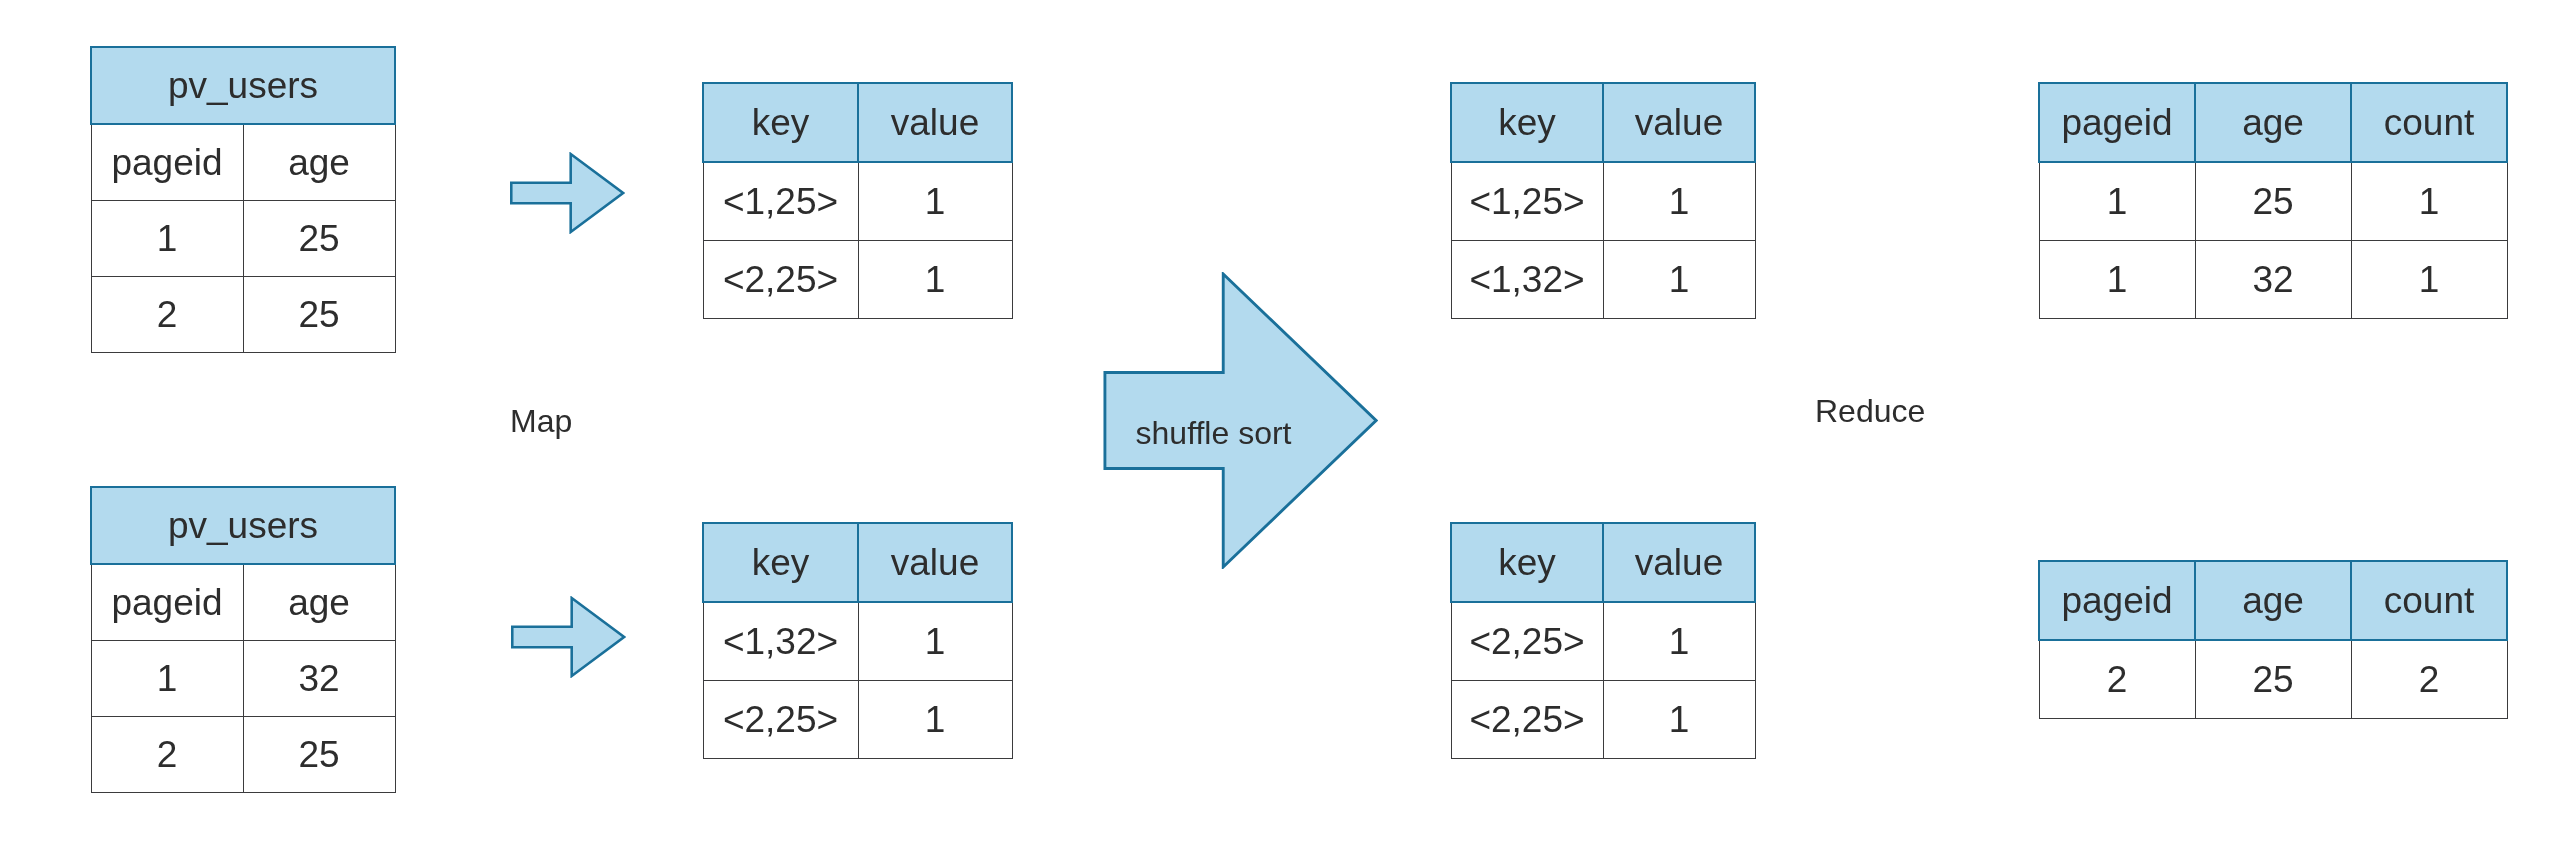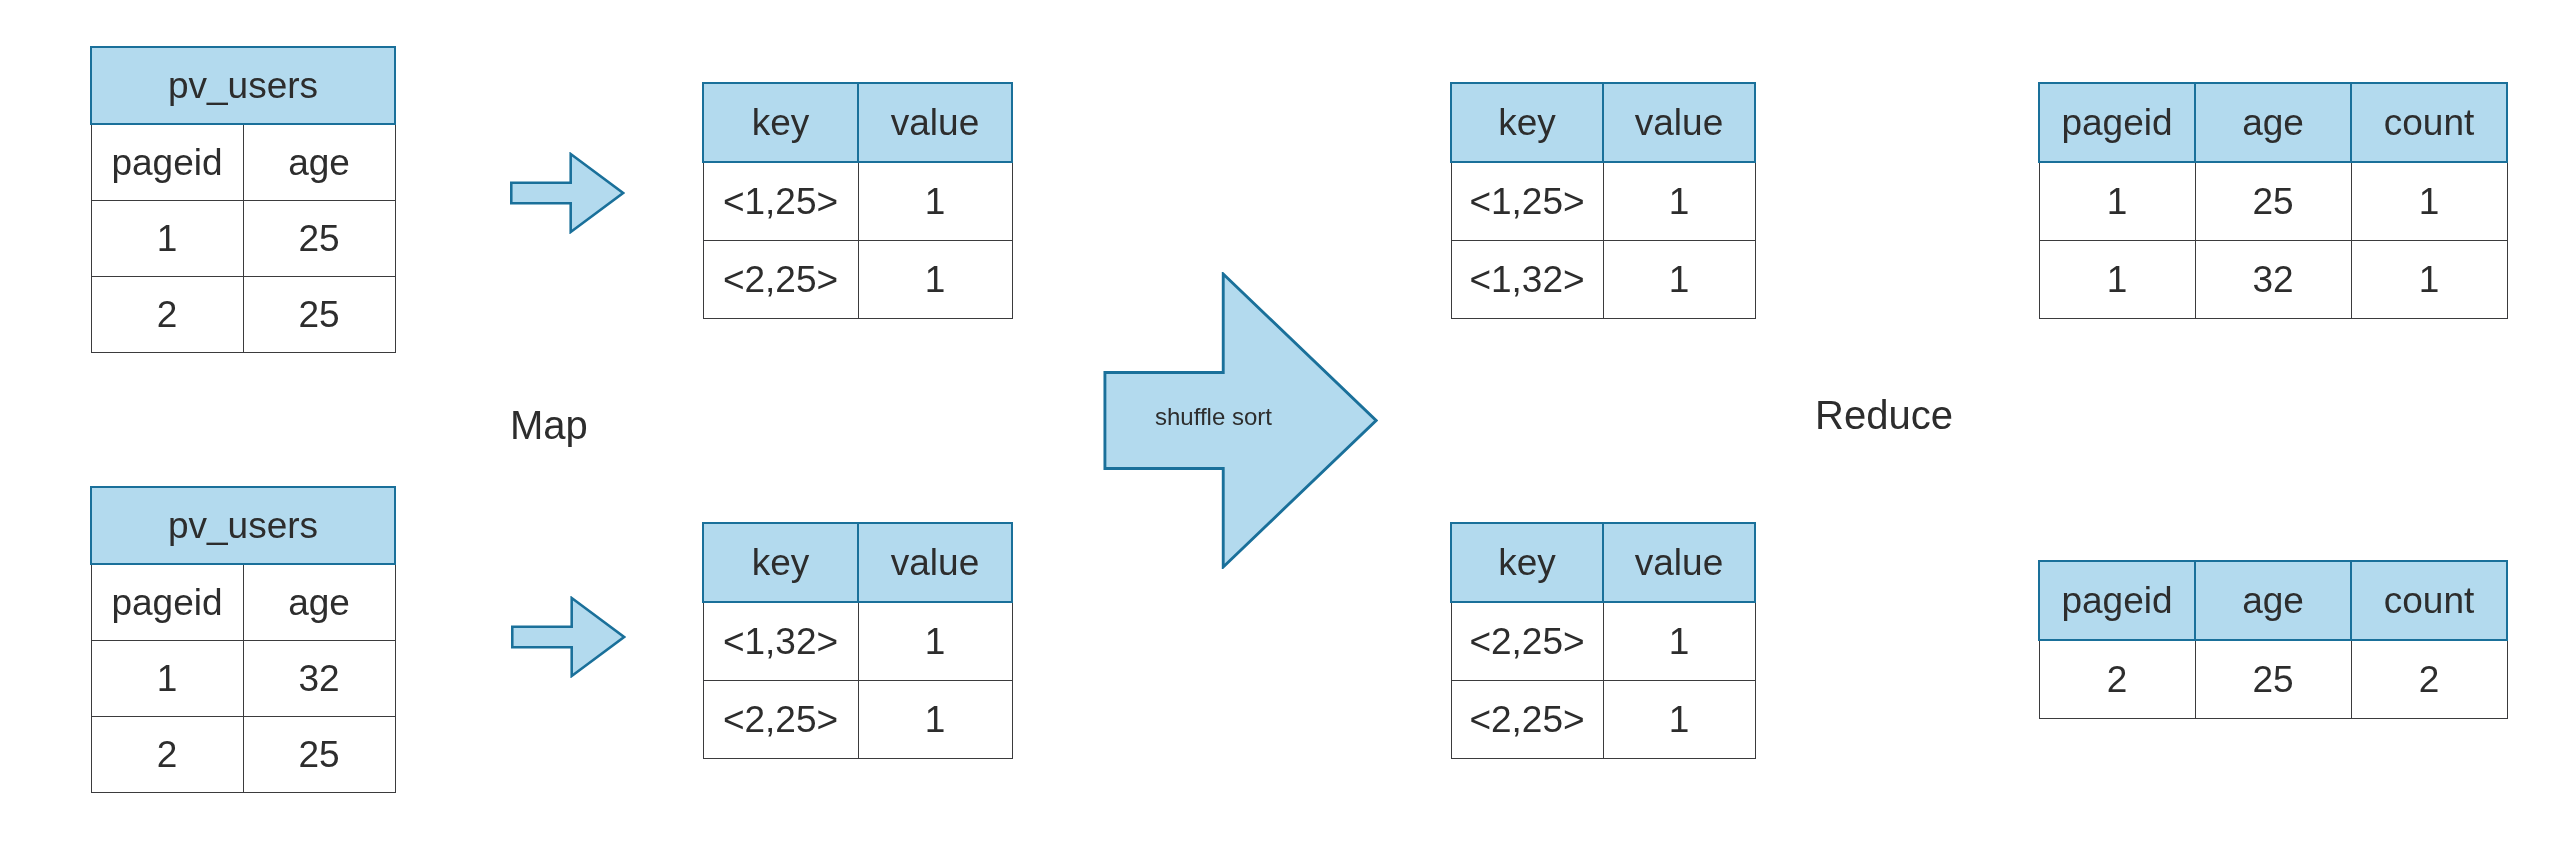--- a/index.html
+++ b/index.html
@@ -48,29 +48,30 @@
   svg.arrow { position: absolute; display: block; }
   svg.arrow polygon {
     fill: var(--header-fill, #b3daee);
     stroke: var(--header-border, #1a709a);
     stroke-width: 4;
     stroke-linejoin: miter;
   }
   svg.arrow.big polygon { stroke-width: 4.5; }
   .lbl {
     position: absolute;
-    font-size: 40px;
+    font-size: 32px;
     line-height: 1;
     color: var(--text, #2d2d2d);
     white-space: nowrap;
   }
   .lbl.shuffle {
-    font-size: 24px;
+    font-size: 32px;
     width: 205px;
     text-align: center;
+    margin-top: 12px;
   }
 </style>
 </head>
 <body>
 
 <div class="stage">
 
   <table class="dt pv" style="left:90px; top:46px;">
     <colgroup>
         <col style="width:152px">

